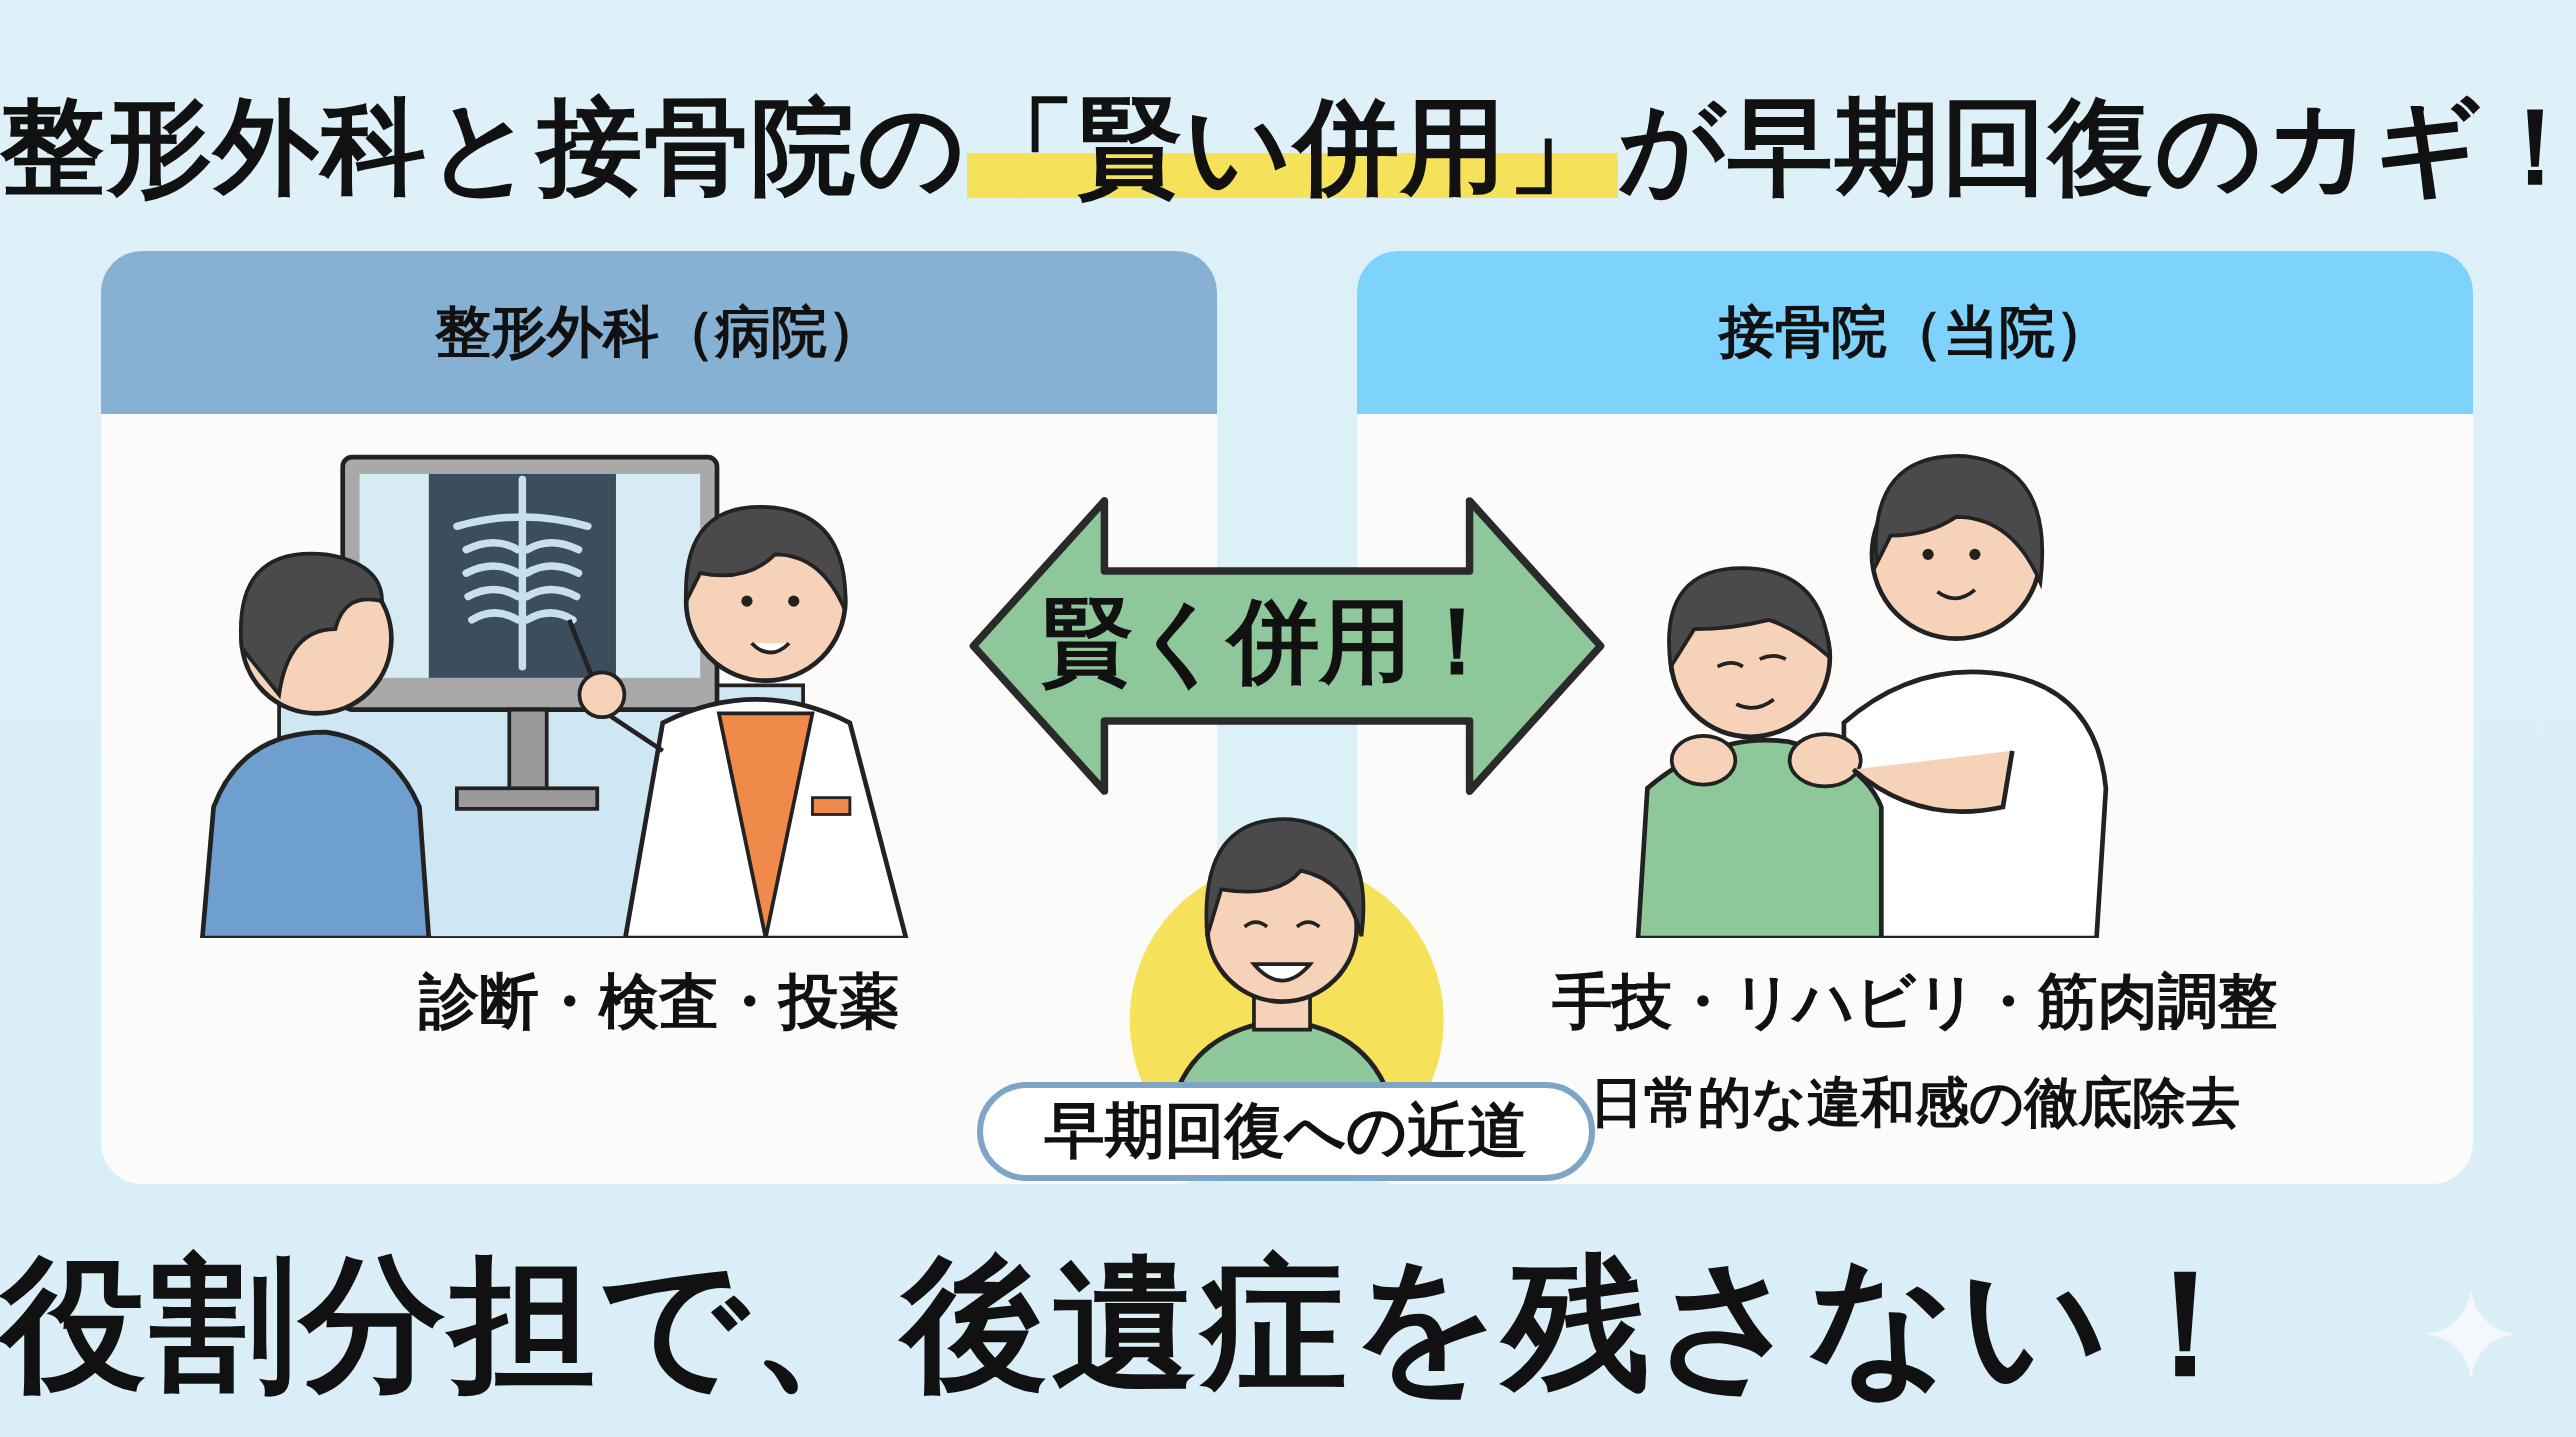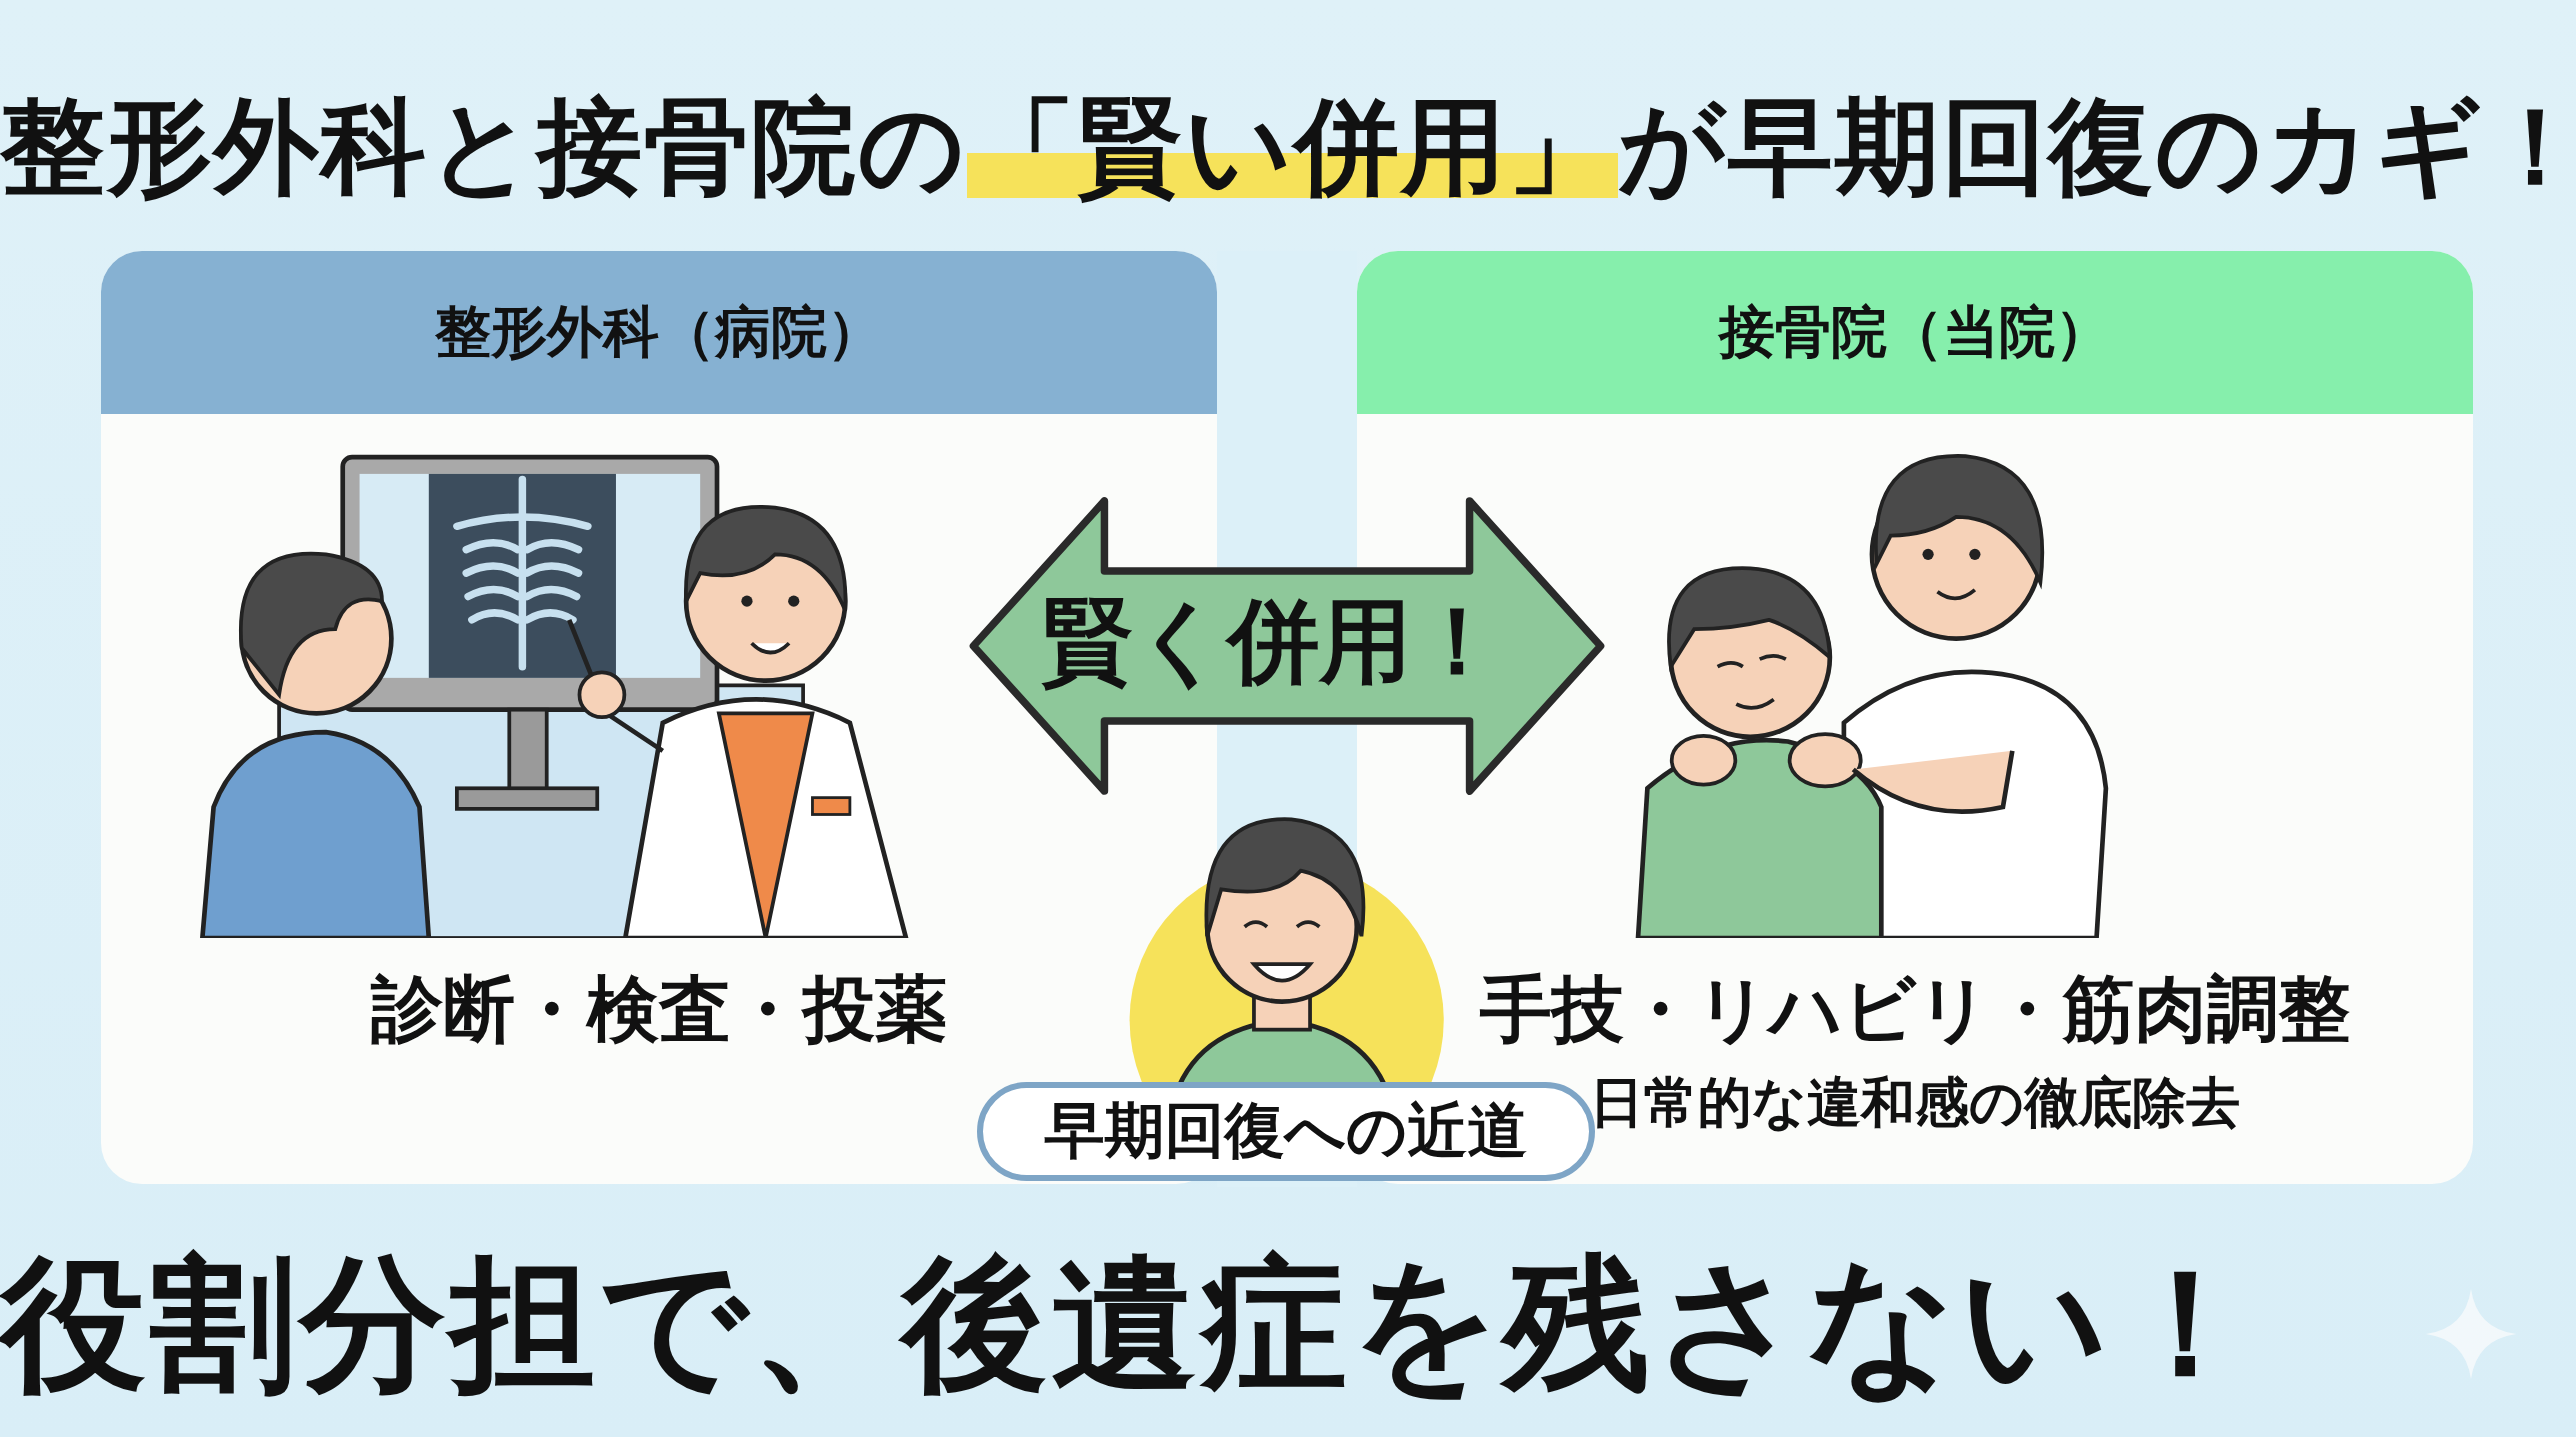--- a/index.html
+++ b/index.html
@@ -5,23 +5,23 @@
   html,body{margin:0;padding:0;}
   body{width:2576px;height:1438px;overflow:hidden;background:linear-gradient(180deg,#dff1f8 0%,#d9eef7 100%);font-family:"DejaVu Sans","Liberation Sans",sans-serif;position:relative;color:#111;}
   .abs{position:absolute;}
   .title{left:0;top:82px;width:2576px;text-align:center;font-size:105px;font-weight:bold;letter-spacing:1.9px;line-height:131px;white-space:nowrap;}
   .hl{background:linear-gradient(180deg,transparent 55%,#f6e25a 55%,#f6e25a 92%,transparent 92%);padding:0 3.7px;}
   .panel{top:251px;height:933px;background:#fbfcfa;border-radius:41px;overflow:hidden;}
   .panel-left{left:101px;width:1116px;}
   .panel-right{left:1357px;width:1116px;}
   .phead{height:163px;display:flex;align-items:center;justify-content:center;font-size:56px;font-weight:bold;}
   .phead-left{background:#86b1d2;}
-  .phead-right{background:#86efac;}
+  .phead-right{background:#7dd3fc;}
   .center-strip{left:1217px;top:251px;width:140px;height:936px;background:#dcf0f8;}
-  .main-label{font-size:72px;font-weight:bold;text-align:center;white-space:nowrap;}
+  .main-label{font-size:60px;font-weight:bold;text-align:center;white-space:nowrap;}
   .sub-label{font-size:54px;font-weight:bold;text-align:center;white-space:nowrap;}
   .badge{left:977px;top:1082px;width:618px;height:99px;background:#fff;border:6.6px solid #7ea5c6;border-radius:56px;display:flex;align-items:center;justify-content:center;font-size:60px;font-weight:bold;box-sizing:border-box;}
   .bottom{left:0;top:1234px;width:2052px;text-align:center;font-size:146px;font-weight:bold;line-height:178px;white-space:nowrap;letter-spacing:3.7px;}
   .arrow-label{left:945px;top:580px;width:655px;text-align:center;font-size:92px;font-weight:bold;}
   svg{display:block;}
 </style>
 </head>
 <body>
 
 <div class="abs title">

